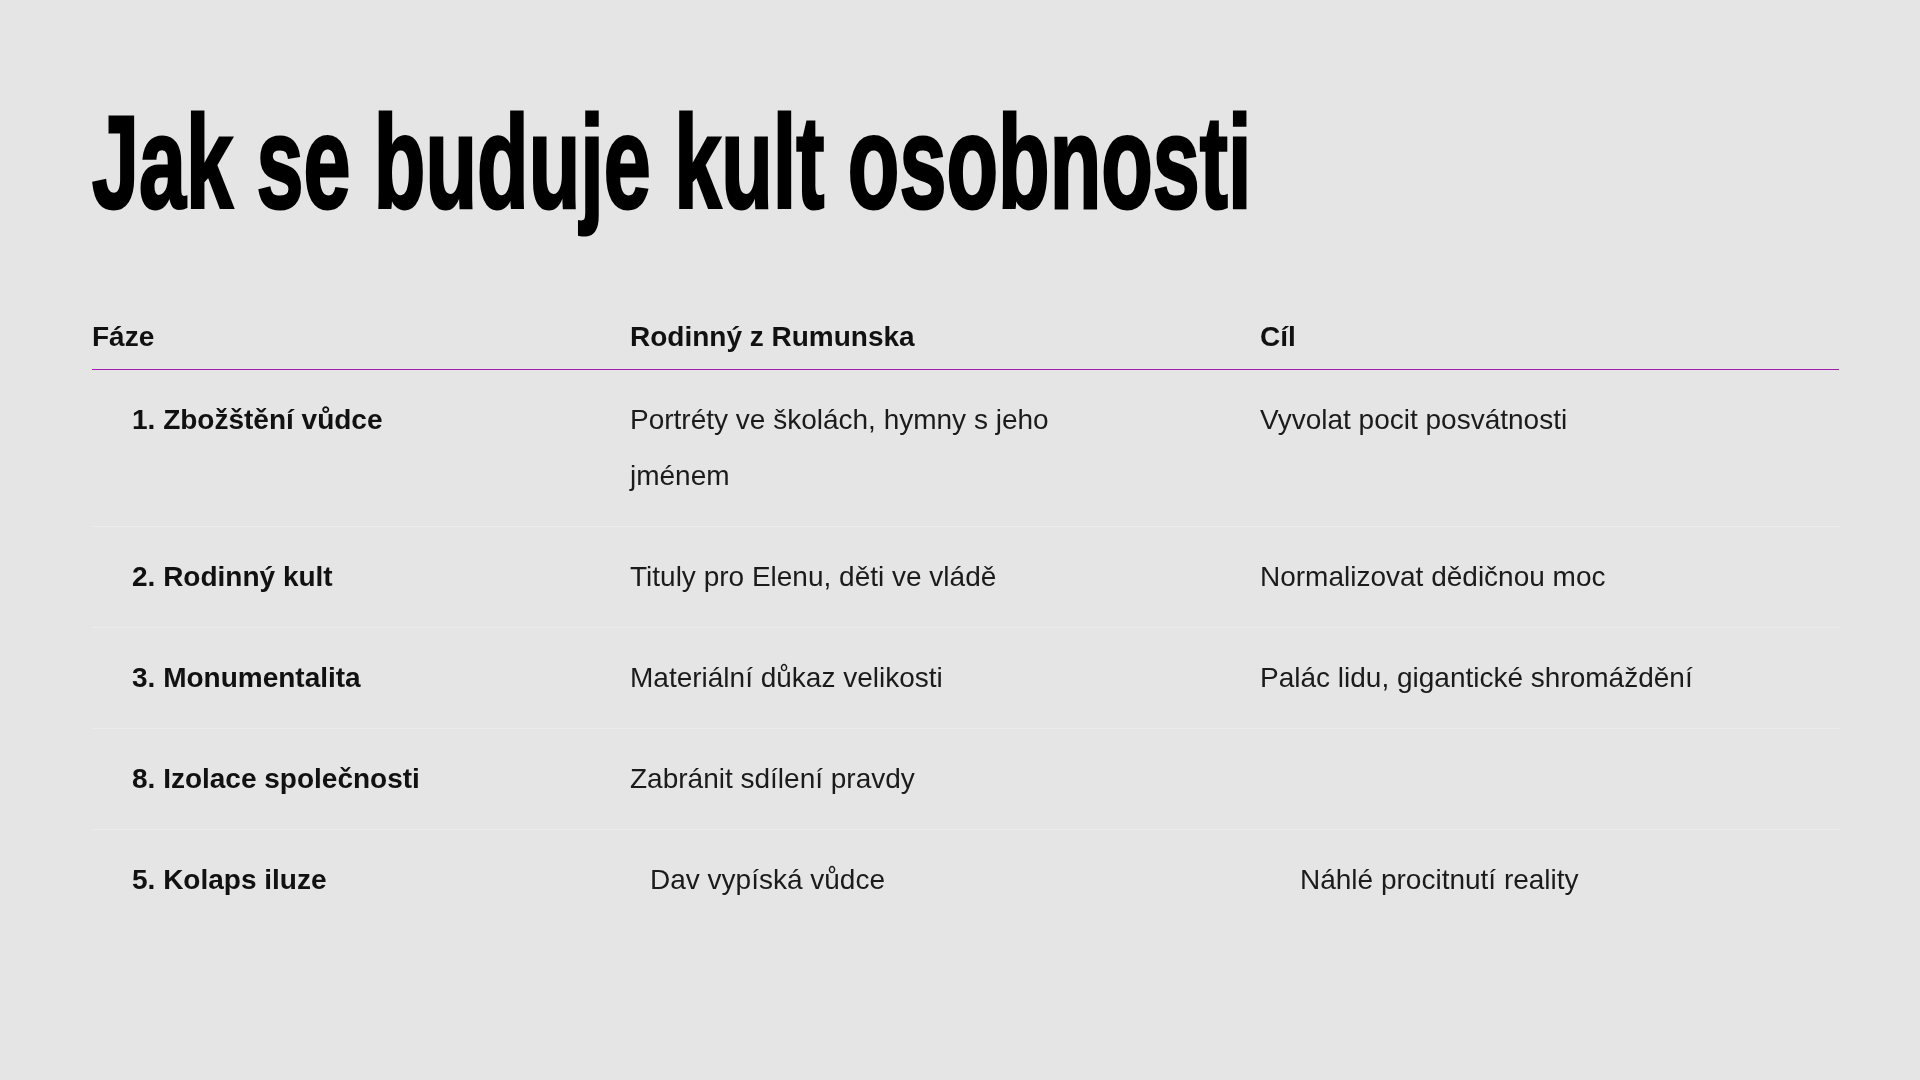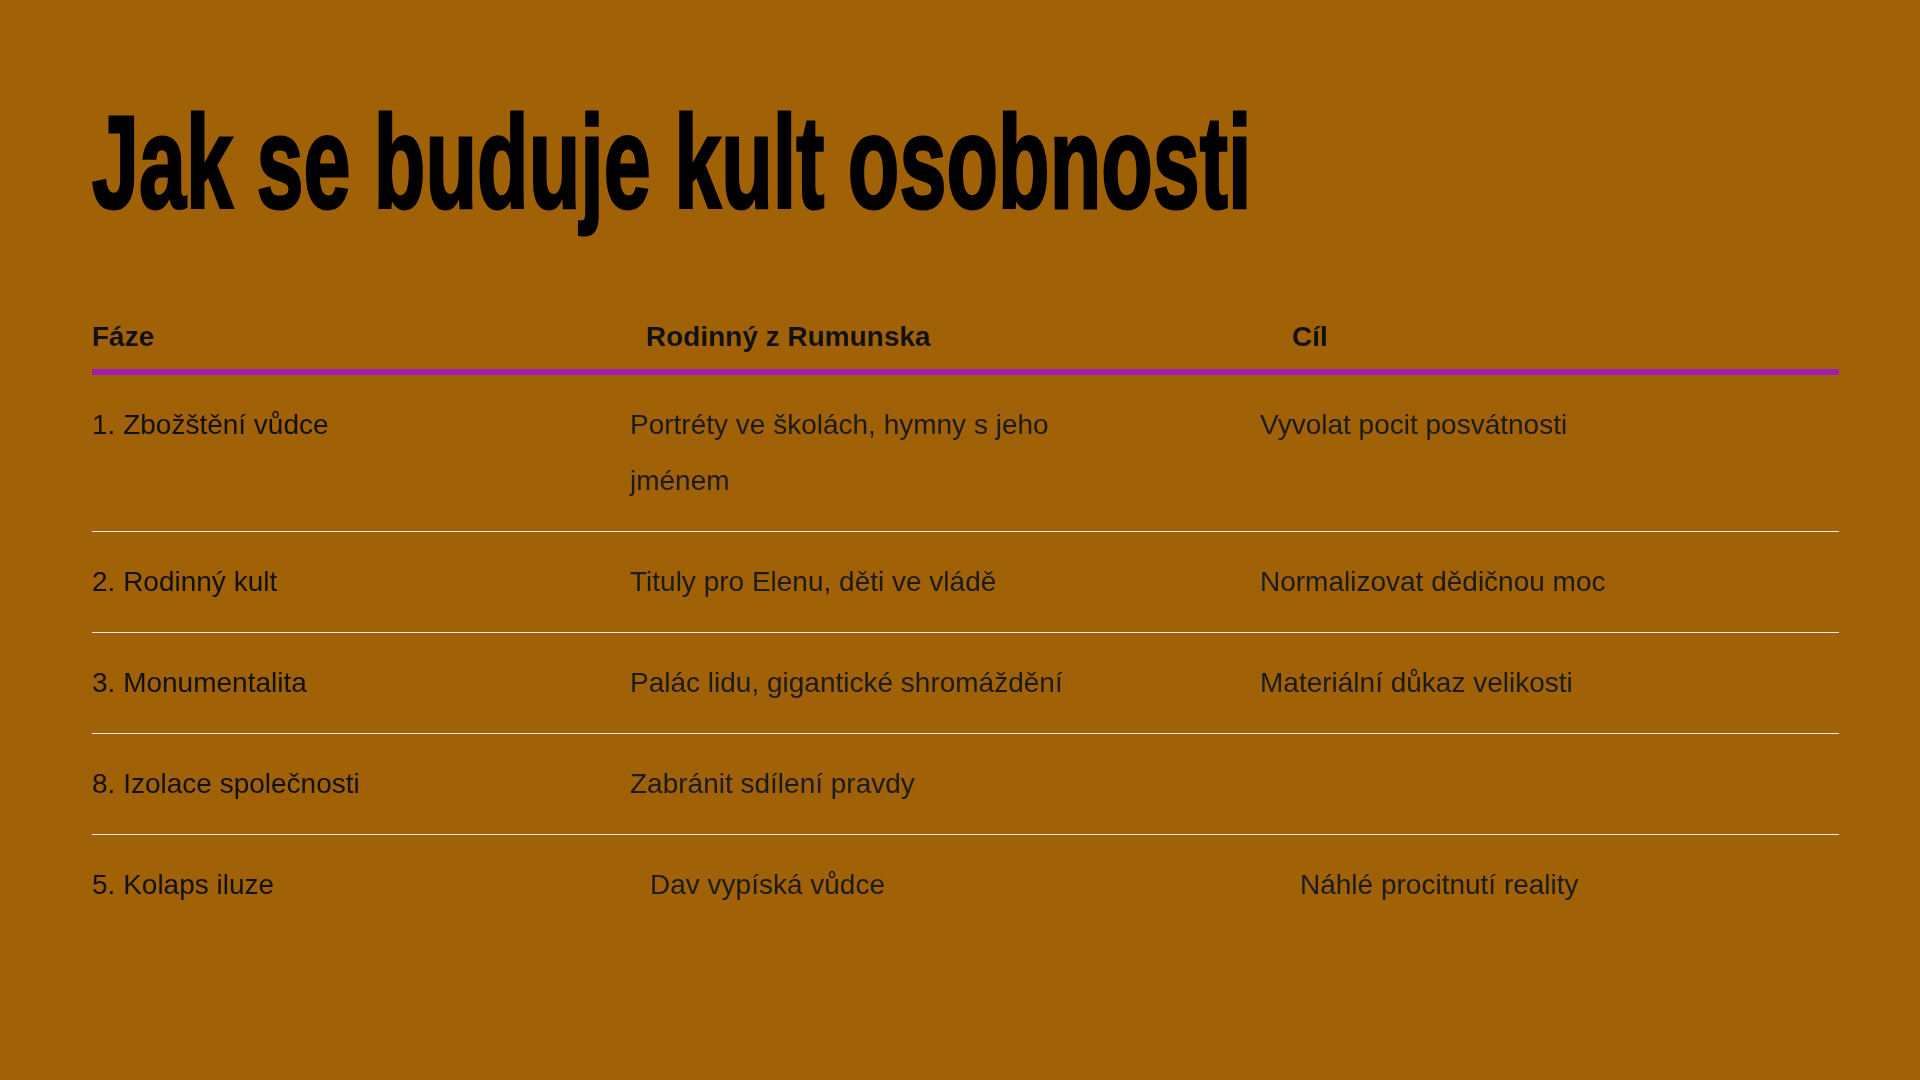--- a/index.html
+++ b/index.html
@@ -4,21 +4,21 @@
 <style>
   html, body {
     margin: 0;
     padding: 0;
     background: #ffffff;
   }
   .page {
     position: relative;
     width: 1920px;
     height: 1080px;
-    background: #a16207;
+    background: #e5e5e5;
     font-family: "Liberation Sans", sans-serif;
     color: #1b1b1b;
     overflow: hidden;
   }
   
   .title {
     margin: 97px 0 0 92px;
     font-size: 132px;
     line-height: 1;
     font-weight: bold;
@@ -32,42 +32,42 @@
   .table {
     margin: 86px 0 0 92px;
     width: 1747px;
   }
   .trow {
     display: grid;
     grid-template-columns: 538px 630px 579px;
     border-bottom: 1px solid #ececec;
   }
   .trow.thead {
-    border-bottom: 6px solid #a21caf;
-    gap: 16px;
+    border-bottom: 1px solid #a21caf;
   }
   .trow:last-child {
     border-bottom: none;
     gap: 20px;
   }
   .cell {
     font-size: 28px;
     line-height: 56px;
     padding: 22px 40px 22px 0;
     color: #1b1b1b;
   }
   .thead .cell {
     font-weight: bold;
     color: #111111;
     line-height: 36px;
     padding: 4px 40px 14px 0;
   }
   .cell.c-phase {
-    font-weight: normal;
+    font-weight: bold;
     color: #111111;
+    margin-left: 40px;
   }
   .cell.c-example {
     padding-right: 110px;
   }
 </style>
 </head>
 <body>
 
 <div class="page">
 
@@ -88,22 +88,22 @@
     </div>
 
     <div class="trow">
       <div class="cell c-phase">2. Rodinný kult</div>
       <div class="cell c-example">Tituly pro Elenu, děti ve vládě</div>
       <div class="cell c-goal">Normalizovat dědičnou moc</div>
     </div>
 
     <div class="trow">
       <div class="cell c-phase">3. Monumentalita</div>
+      <div class="cell c-goal">Materiální důkaz velikosti</div>
       <div class="cell c-example">Palác lidu, gigantické shromáždění</div>
-      <div class="cell c-goal">Materiální důkaz velikosti</div>
     </div>
 
     <div class="trow">
       <div class="cell c-phase">8. Izolace společnosti</div>
       <div class="cell c-goal">Zabránit sdílení pravdy</div>
     </div>
 
     <div class="trow">
       <div class="cell c-phase">5. Kolaps iluze</div>
       <div class="cell c-example">Dav vypíská vůdce</div>

